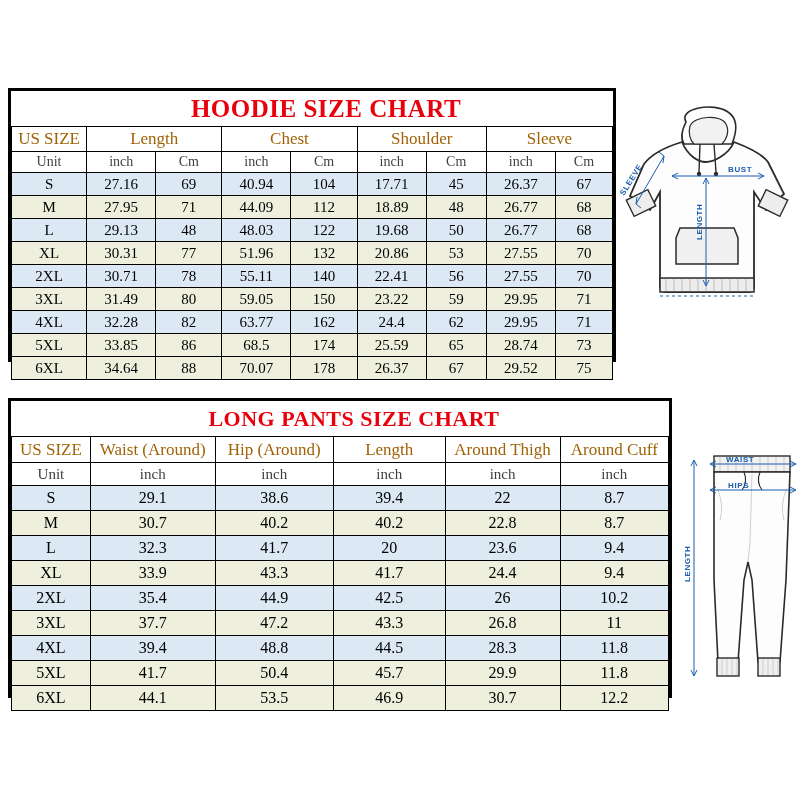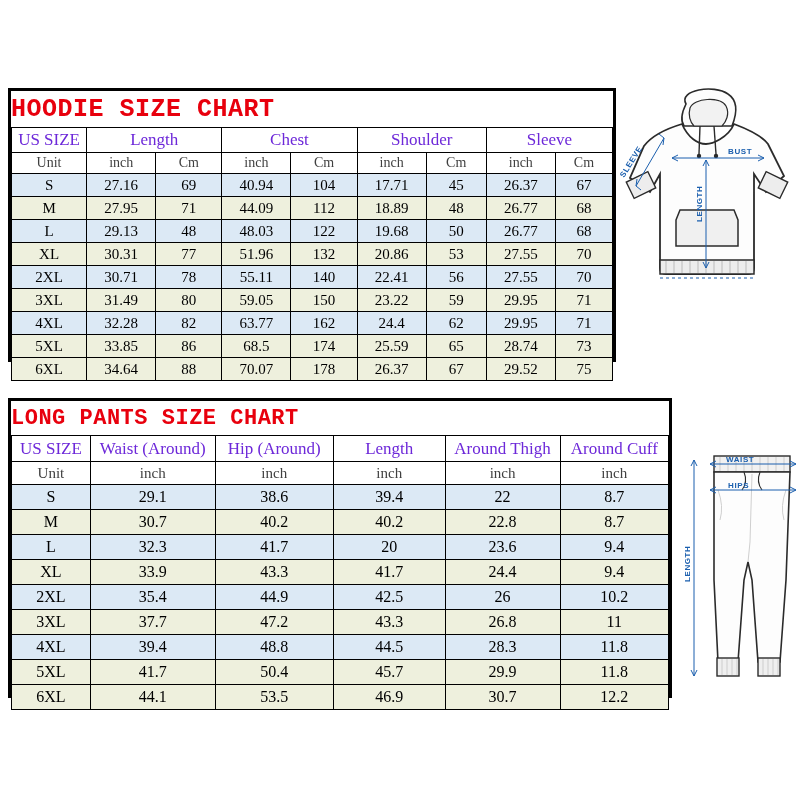--- a/index.html
+++ b/index.html
@@ -34,25 +34,26 @@
     height: 274px;
   }
   #pants-block {
     left: 8px;
     top: 398px;
     width: 664px;
     height: 300px;
   }
 
   .chart-title {
-    text-align: left;
+    text-align: center;
     color: #e8000d;
     font-weight: bold;
-    font-family: Liberation Mono, monospace;
+    font-family: Liberation Serif, serif;
     letter-spacing: 0.5px;
+    margin-left: 28px;
   }
   #hoodie-block .chart-title {
     font-size: 25px;
     padding: 4px 0 3px 0;
   }
   #pants-block .chart-title {
     font-size: 22px;
     padding: 5px 0 4px 0;
   }
 
@@ -73,32 +74,32 @@
   
   #hoodie-table td, #hoodie-table th { height: 22px; font-size: 15px; }
   #hoodie-table tr.group-row th { height: 24px; font-size: 17px; }
   #hoodie-table tr.unit-row td { height: 20px; font-size: 14px; }
 
   
   #pants-table td, #pants-table th { height: 24px; font-size: 16px; }
   #pants-table tr.group-row th { height: 25px; font-size: 17px; }
   #pants-table tr.unit-row td { height: 22px; font-size: 15px; }
 
-  .hdr-blue { color: #6d28d9; font-weight: normal; }
+  .hdr-blue { color: #a16207; font-weight: normal; }
   .hdr-red  { color: #404040; }
 
   .band-a { background: #dce9f5; }   
   .band-b { background: #eef0dd; }   
   .white  { background: #ffffff; }
 
   
   .fig {
     position: absolute;
   }
-  #hoodie-fig { left: 616px; top: 82px; width: 180px; height: 225px; }
+  #hoodie-fig { left: 616px; top: 100px; width: 180px; height: 225px; }
   #pants-fig  { left: 672px; top: 430px; width: 128px; height: 280px; margin-left: 8px; }
 </style>
 </head>
 <body>
 
 <div class="page">
 
   <div class="chart-block" id="hoodie-block">
     <div class="chart-title">HOODIE SIZE CHART</div>
 

